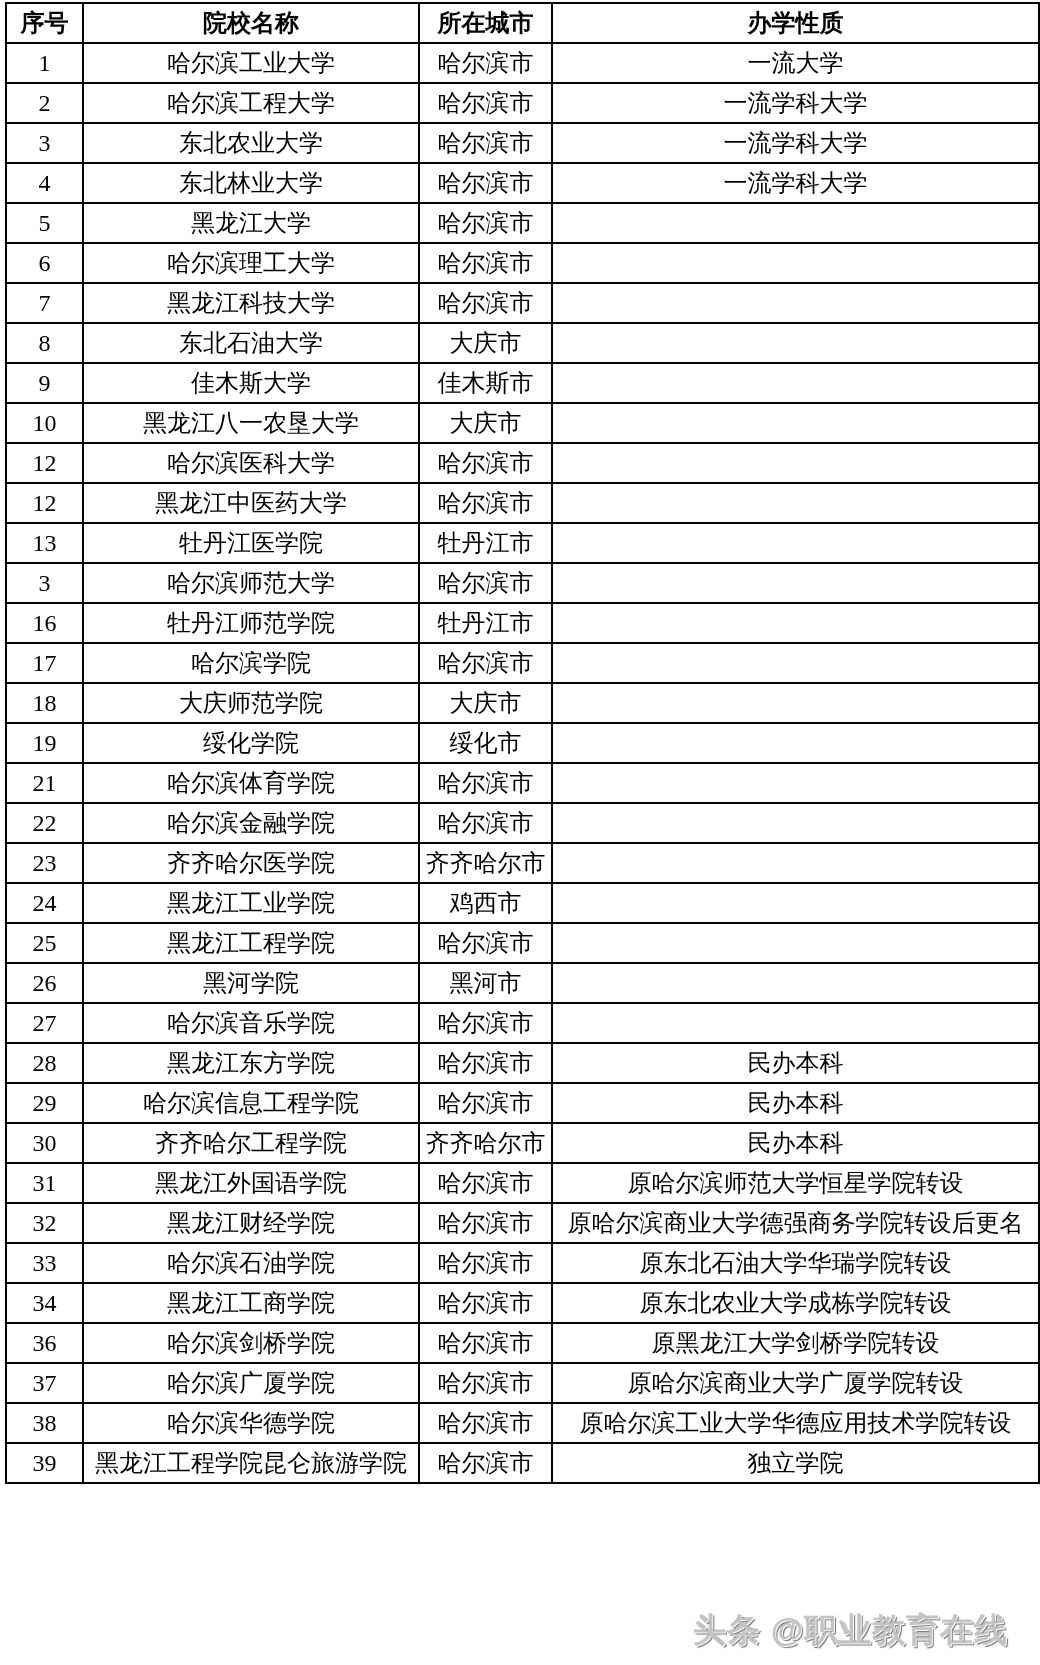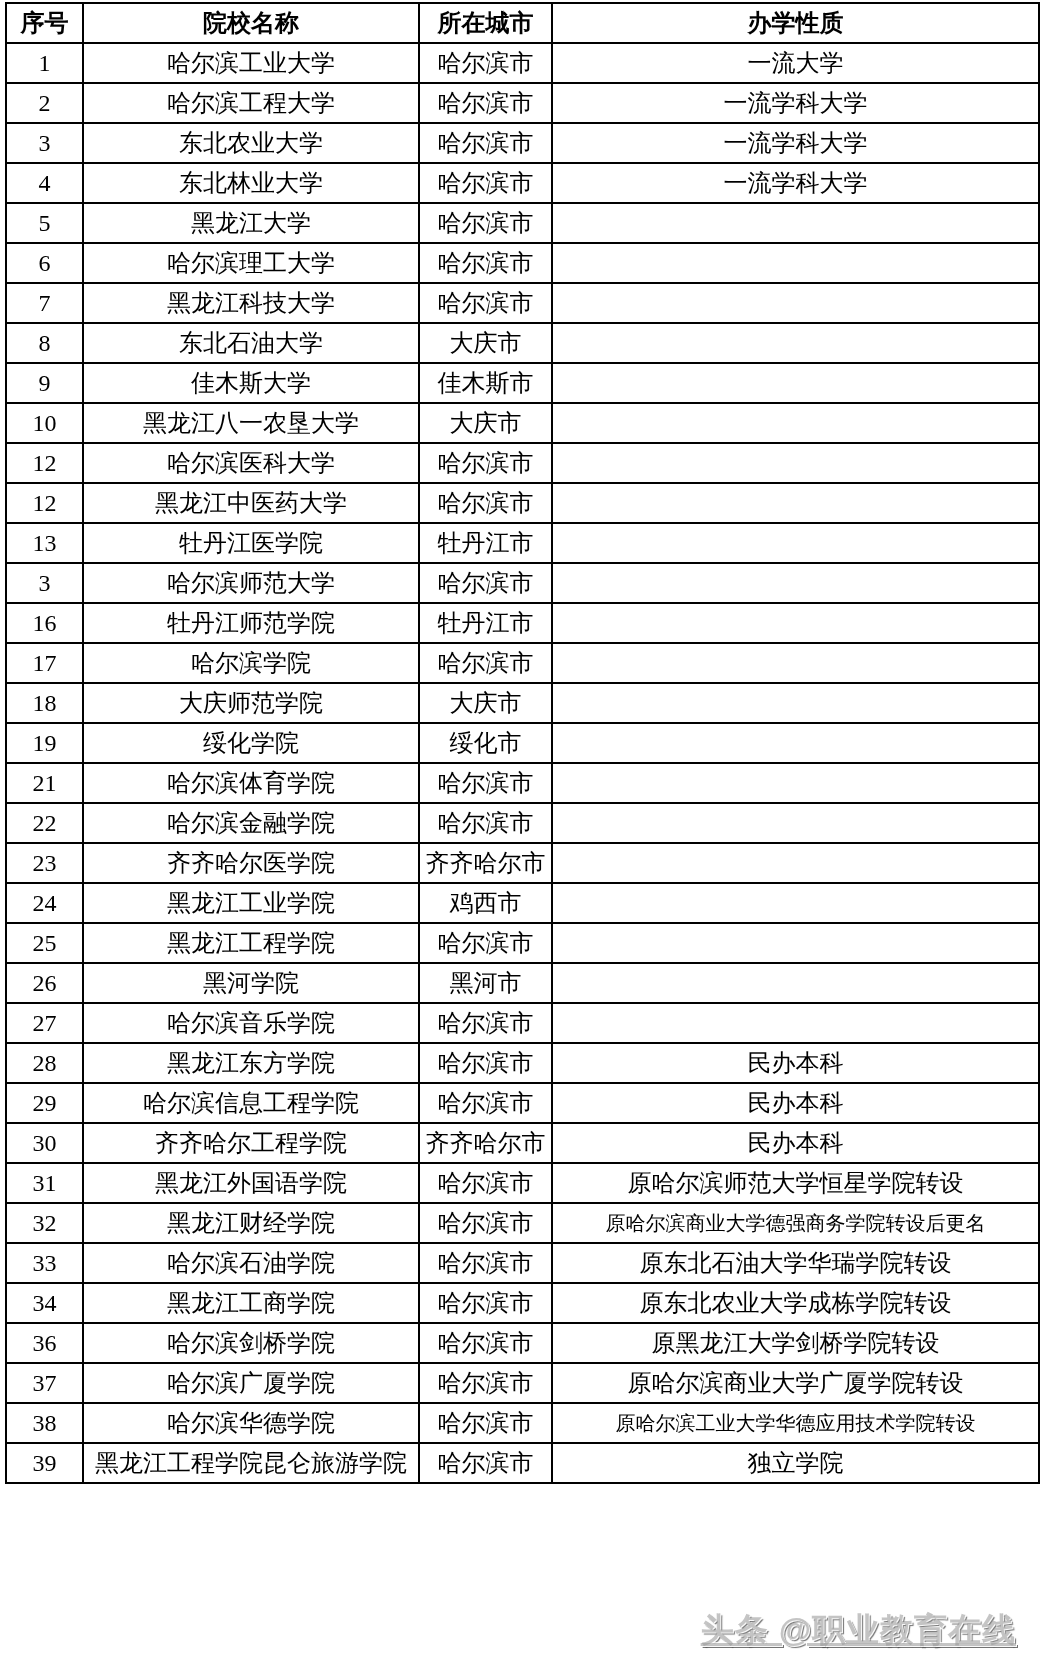--- a/index.html
+++ b/index.html
@@ -46,36 +46,35 @@
   }
   table.school-table th {
     font-weight: bold;
     font-size: 24px;
   }
   table.school-table td.no-cell {
     font-size: 24px;
     letter-spacing: 0;
   }
   td.nature-cell.long {
-    font-size: 20px;
+    font-size: 24px;
   }
   .watermark {
     position: absolute;
     top: 1608px;
-    right: 24px;
+    right: 32px;
     font-size: 33px;
     font-weight: bold;
     font-family: "Liberation Sans", "DejaVu Sans", sans-serif;
     color: rgba(150, 150, 150, 0.55);
     text-shadow:
       1px 1px 0 rgba(255, 255, 255, 0.95),
       2px 2px 1px rgba(70, 70, 70, 0.75),
       -1px -1px 0 rgba(255, 255, 255, 0.8);
     letter-spacing: 1px;
-    text-decoration: underline;
   }
 </style>
 </head>
 <body>
 
 <div class="page">
 
   <div class="table-wrap">
     <table class="school-table">
       <colgroup>

